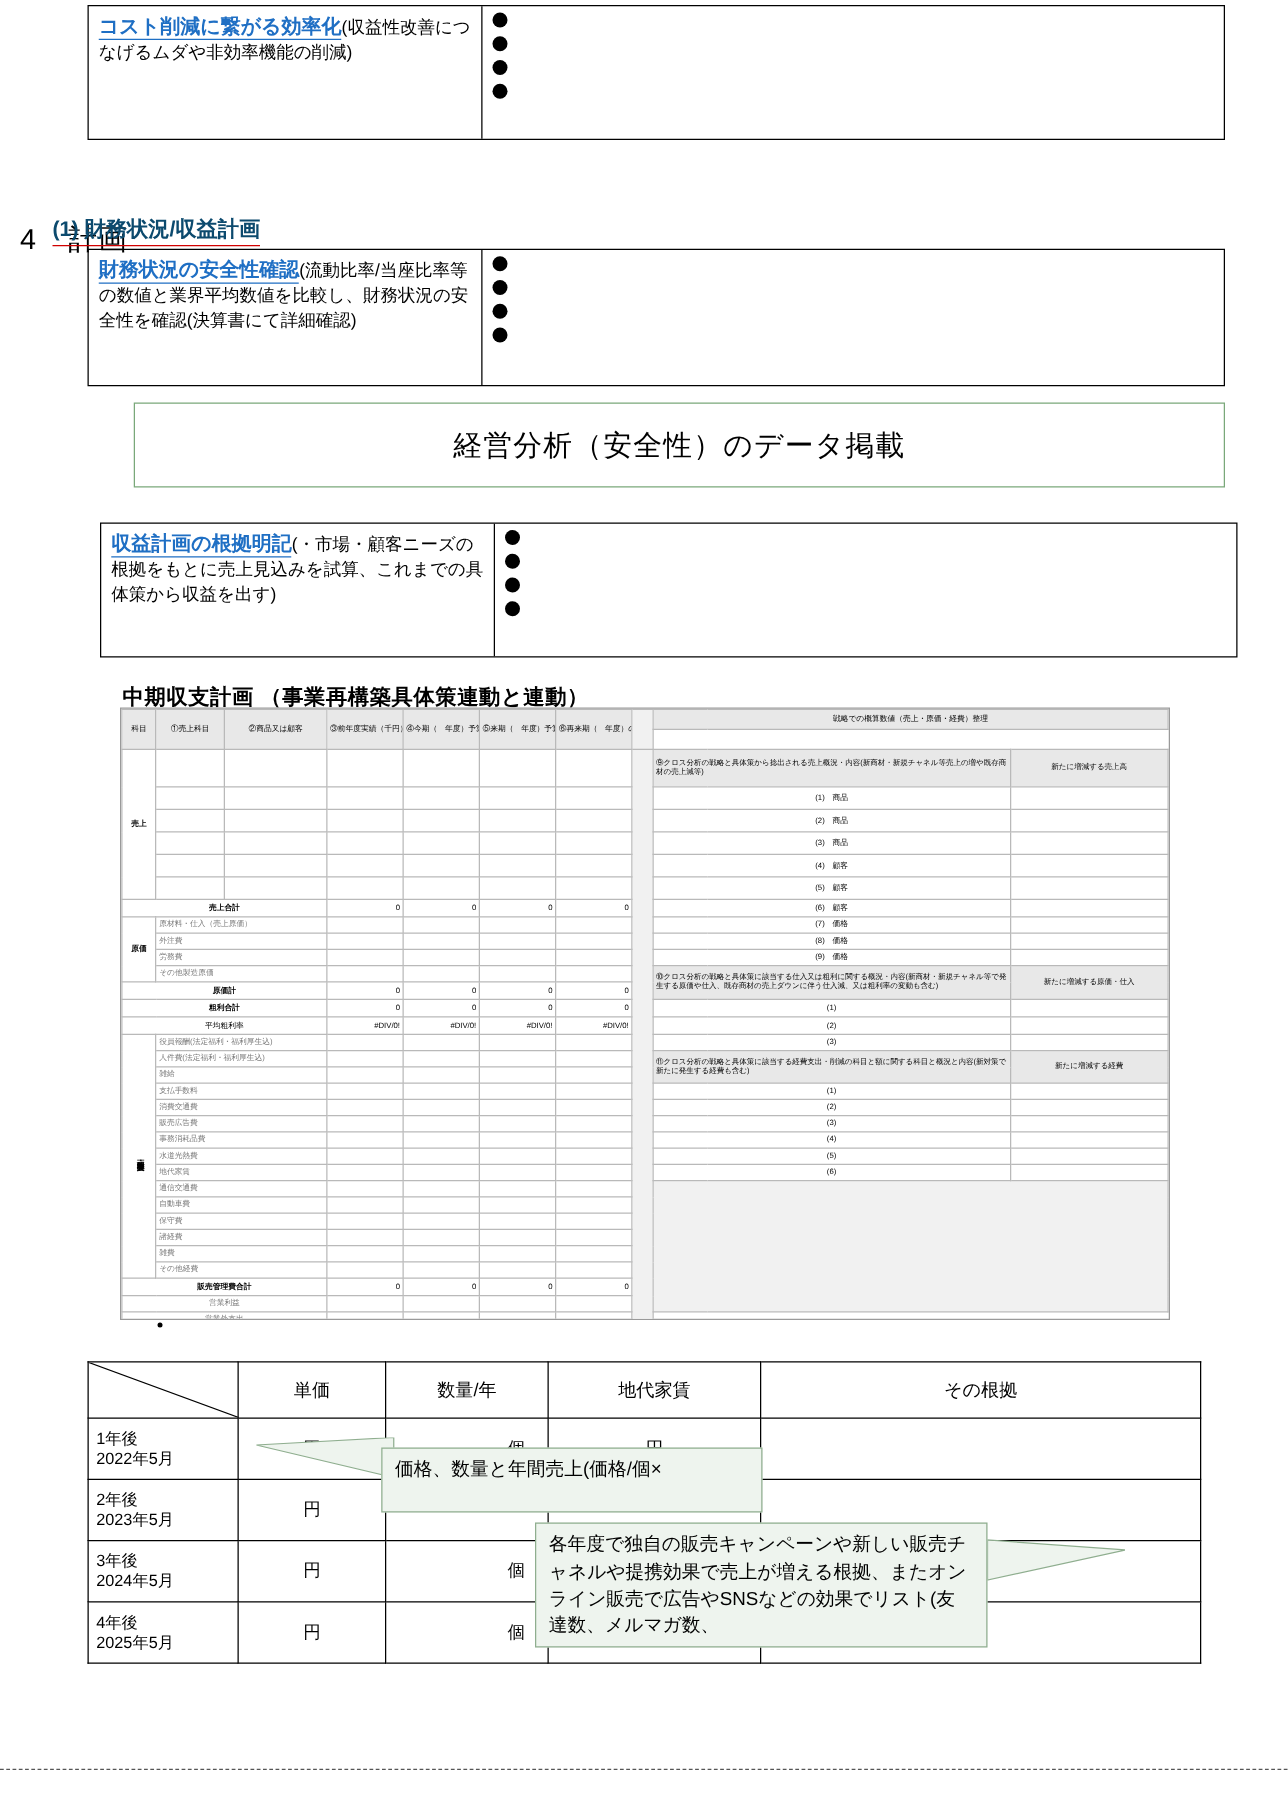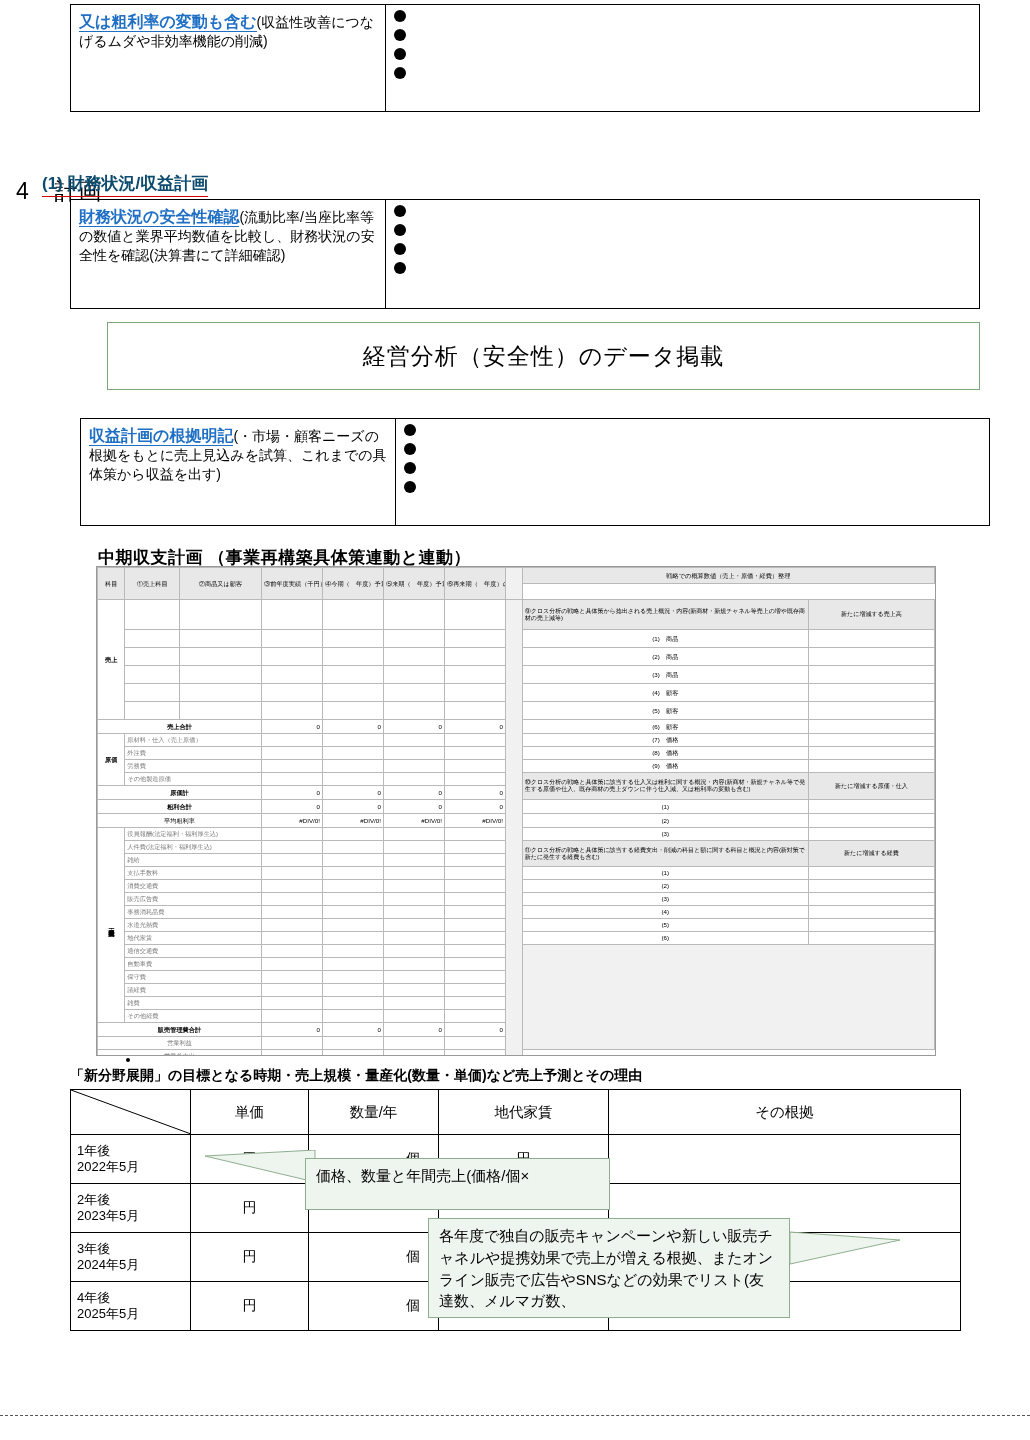--- a/index.html
+++ b/index.html
@@ -102,21 +102,21 @@
     border-top:1.5px dashed #555;
   }
 </style>
 </head>
 <body>
 
 <div class="page">
 
   <div class="outer-box" style="left:70px;top:4px;width:910px;height:108px;">
     <div class="txtcell">
-      <span class="hdr">又は粗利率の変動も含む</span><span class="sub">(収益性改善につなげるムダや非効率機能の削減)</span>
+      <span class="hdr">コスト削減に繋がる効率化</span><span class="sub">(収益性改善につなげるムダや非効率機能の削減)</span>
     </div>
     <div class="bulletcell">
       <div class="bullet"></div>
       <div class="bullet"></div>
       <div class="bullet"></div>
       <div class="bullet"></div>
     </div>
   </div>
 
   <div class="sec-num" style="left:16px;top:132px;">
@@ -471,21 +471,20 @@
             <td></td>
             <td></td>
       </tr>
 
     </tbody>
       </table>
   </div>
 
   <div class="tiny-dot" style="left:126px;top:1058px;"></div>
 
-  <div class="cap" style="left:70px;top:1067px;">「新分野展開」の目標となる時期・売上規模・量産化(数量・単価)など売上予測とその理由</div>
 
   <table class="fc">
     <colgroup>
       <col style="width:120px">
         <col style="width:118px">
         <col style="width:130px">
         <col style="width:170px">
         <col style="width:352px">
     </colgroup>
     <tbody>

